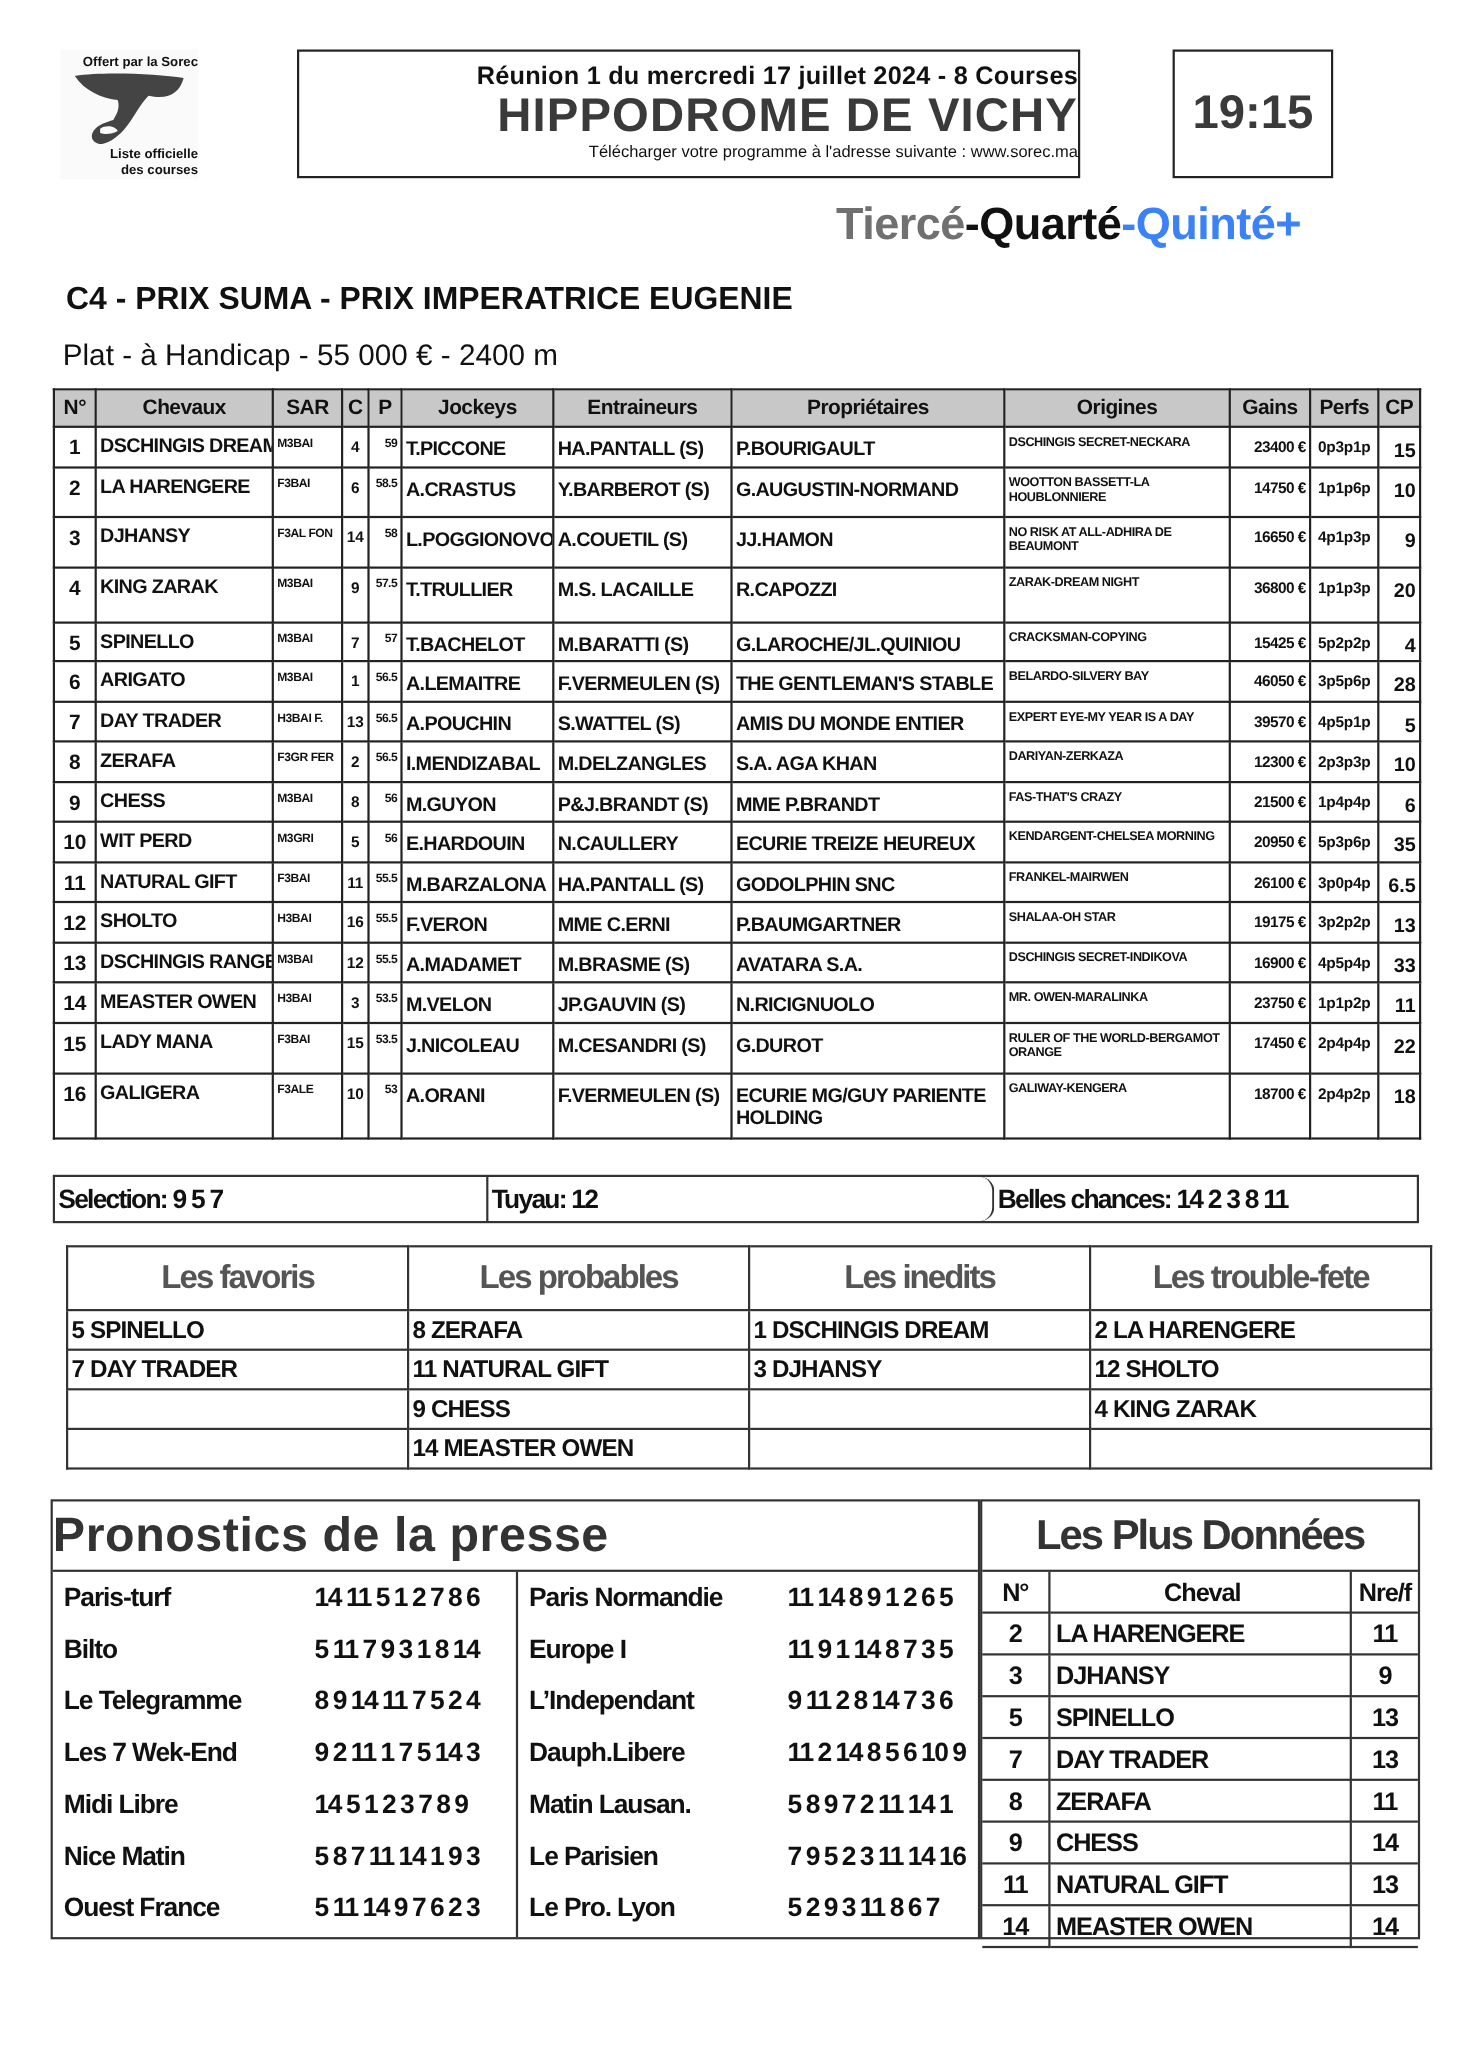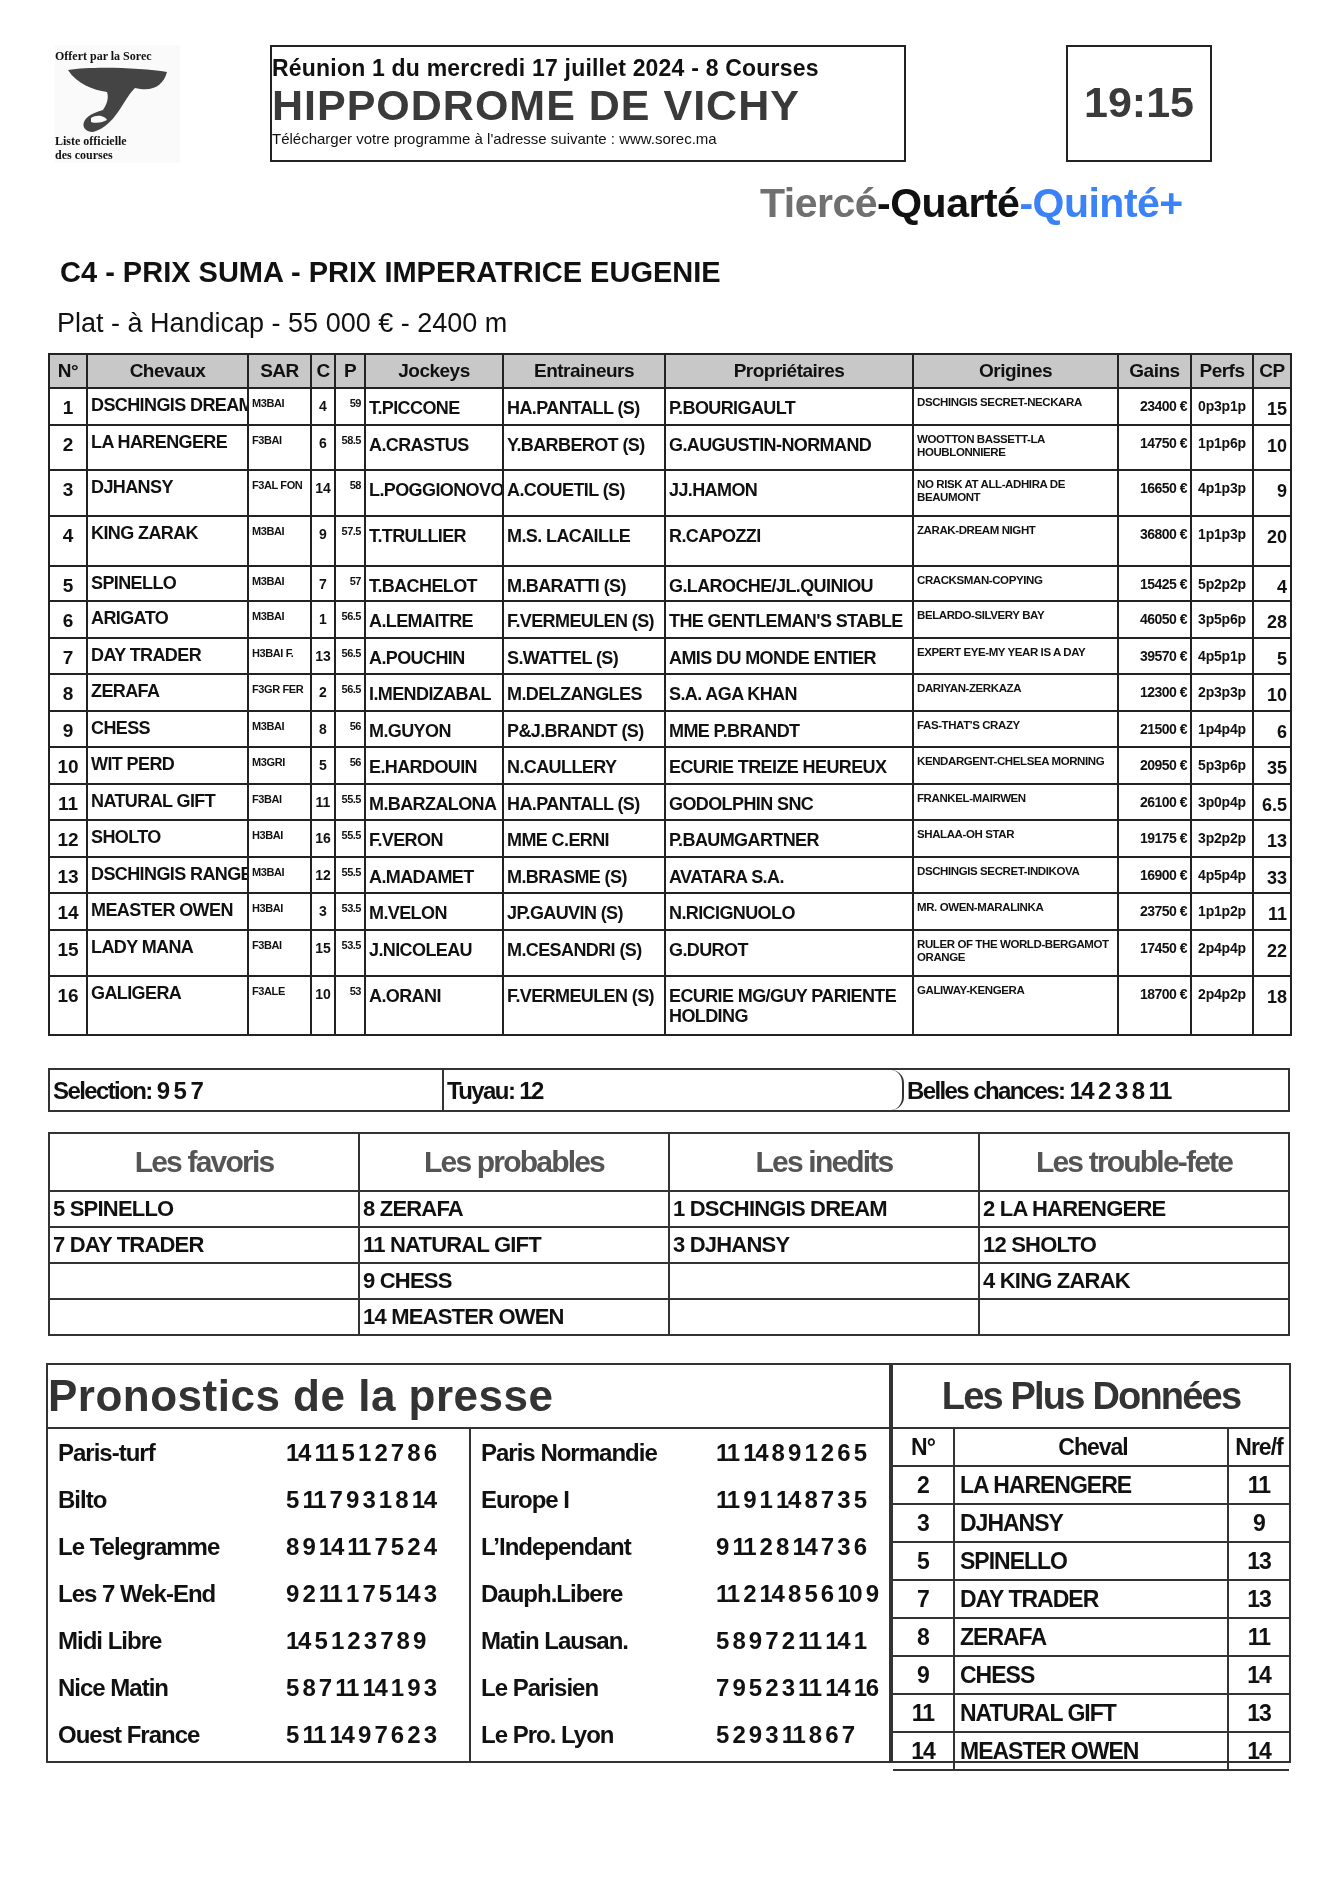--- a/index.html
+++ b/index.html
@@ -1,28 +1,28 @@
 <!DOCTYPE html>
 <html><head>
 <meta charset="utf-8">
 <style>
   html, body { margin:0; padding:0; background:#ffffff; }
   body { width:1330px; height:1883px; position:relative; overflow:hidden;
          font-family:"Liberation Sans", sans-serif; color:#111; }
   .abs { position:absolute; }
 
   
-  #logo { left:55px; top:45px; width:125px; height:118px; background:#fafafa; text-align:left;
-          font-family:Liberation Serif, serif; }
+  #logo { left:55px; top:45px; width:125px; height:118px; background:#fafafa; text-align:right;
+          font-family:Liberation Sans, sans-serif; }
   #logo .top { font-size:12px; font-weight:bold; margin-top:4px; display:block; }
   #logo .bot { font-size:12px; font-weight:bold; display:block; line-height:14px; }
   #logo svg { display:block; margin:2px auto 0; }
 
   
-  #hdr-box { left:270px; top:45px; width:636px; height:117px; border:2px solid #222; box-sizing:border-box; text-align:left; }
+  #hdr-box { left:270px; top:45px; width:712px; height:117px; border:2px solid #222; box-sizing:border-box; text-align:right; }
   #hdr-box .l1 { font-size:23px; font-weight:bold; margin-top:8px; letter-spacing:0.2px; }
   #hdr-box .l2 { font-size:43px; font-weight:bold; color:#3a3a3a; line-height:46px; letter-spacing:1px; }
   #hdr-box .l3 { font-size:15px; margin-top:2px; }
   #time-box { left:1066px; top:45px; width:146px; height:117px; border:2px solid #222; box-sizing:border-box;
               text-align:center; font-size:43px; font-weight:bold; color:#3a3a3a; line-height:110px; }
   #bet-type { left:760px; top:180px; font-size:41px; font-weight:bold; letter-spacing:-0.5px; }
   #bet-type .t1 { color:#707070; }
   #bet-type .t2 { color:#111; }
   #bet-type .t3 { color:#3b82f6; }
 
@@ -48,21 +48,21 @@
   .ccp { font-size:18px; text-align:right; padding-top:10px !important; }
 
   
   #sel-bar { position:absolute; left:48px; top:1068px; width:1242px; height:44px; border:2px solid #333; box-sizing:border-box; display:flex; }
   #sel-bar > div { font-size:24px; font-weight:bold; letter-spacing:-1.6px; line-height:42px; padding-left:3px; box-sizing:border-box; }
   #sel-bar .s1 { width:394px; border-right:2px solid #333; }
   #sel-bar .s2 { width:460px; border-right:2px solid #333;border-radius:13px; }
   #sel-bar .s3 { flex:1; }
 
   
-  #cats { position:absolute; left:48px; top:1132px; width:1242px; table-layout:fixed; }
+  #cats { position:absolute; left:60px; top:1132px; width:1242px; table-layout:fixed; }
   #cats td, #cats th { border:2px solid #333; }
   #cats th { height:54px; font-size:30px; font-weight:bold; color:#555; letter-spacing:-1.8px; text-align:center; }
   #cats td { height:34px; font-size:22px; font-weight:bold; letter-spacing:-0.8px; padding:0 3px; vertical-align:middle; }
 
   
   #prono { position:absolute; left:46px; top:1363px; width:845px; height:400px; border:2px solid #333; box-sizing:border-box; }
   #prono .title { height:62px; border-bottom:2px solid #333; text-align:left; font-size:44px; font-weight:bold; color:#333; line-height:62px; letter-spacing:0.5px; }
   #prono .col { position:absolute; top:64px; bottom:0; }
   #prono .colA { left:0; width:421px; border-right:2px solid #333; }
   #prono .colB { left:423px; right:0; }

